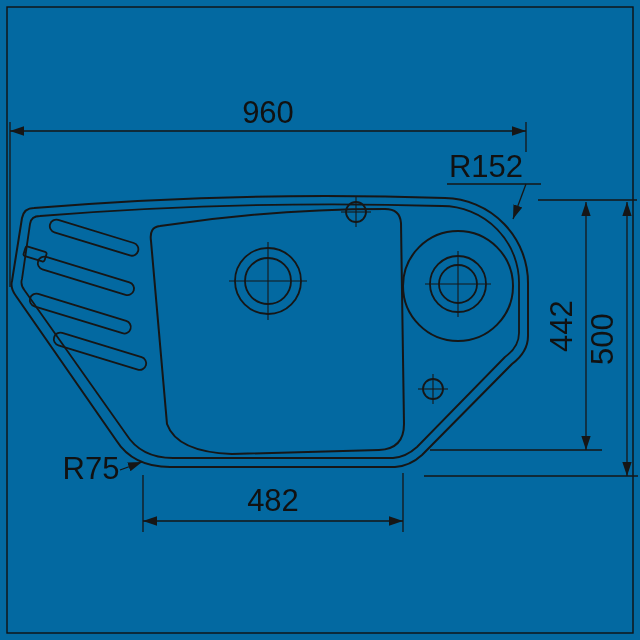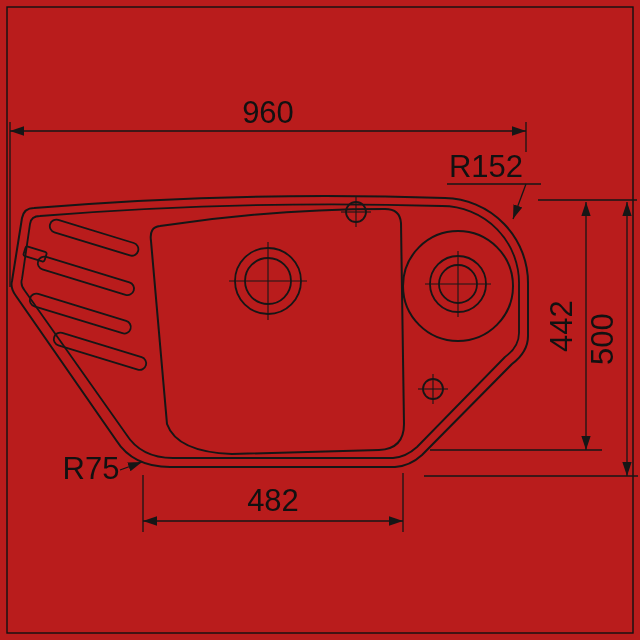--- a/index.html
+++ b/index.html
@@ -7,21 +7,21 @@
     padding: 0;
     background: #ffffff;
     width: 640px;
     height: 640px;
     font-family: "Liberation Sans", sans-serif;
   }
   .stage {
     position: relative;
     width: 640px;
     height: 640px;
-    background: #b91c1c;
+    background: #0369a1;
   }
   svg { display: block; }
   text {
     font-family: "Liberation Sans", sans-serif;
     fill: #111111;
     font-size: 31px;
   }
   .obj  { fill: none; stroke: #161616; stroke-width: 2;   stroke-linejoin: round; }
   .obj2 { fill: none; stroke: #161616; stroke-width: 1.8; stroke-linejoin: round; }
   .dim  { fill: none; stroke: #161616; stroke-width: 1.3; }

